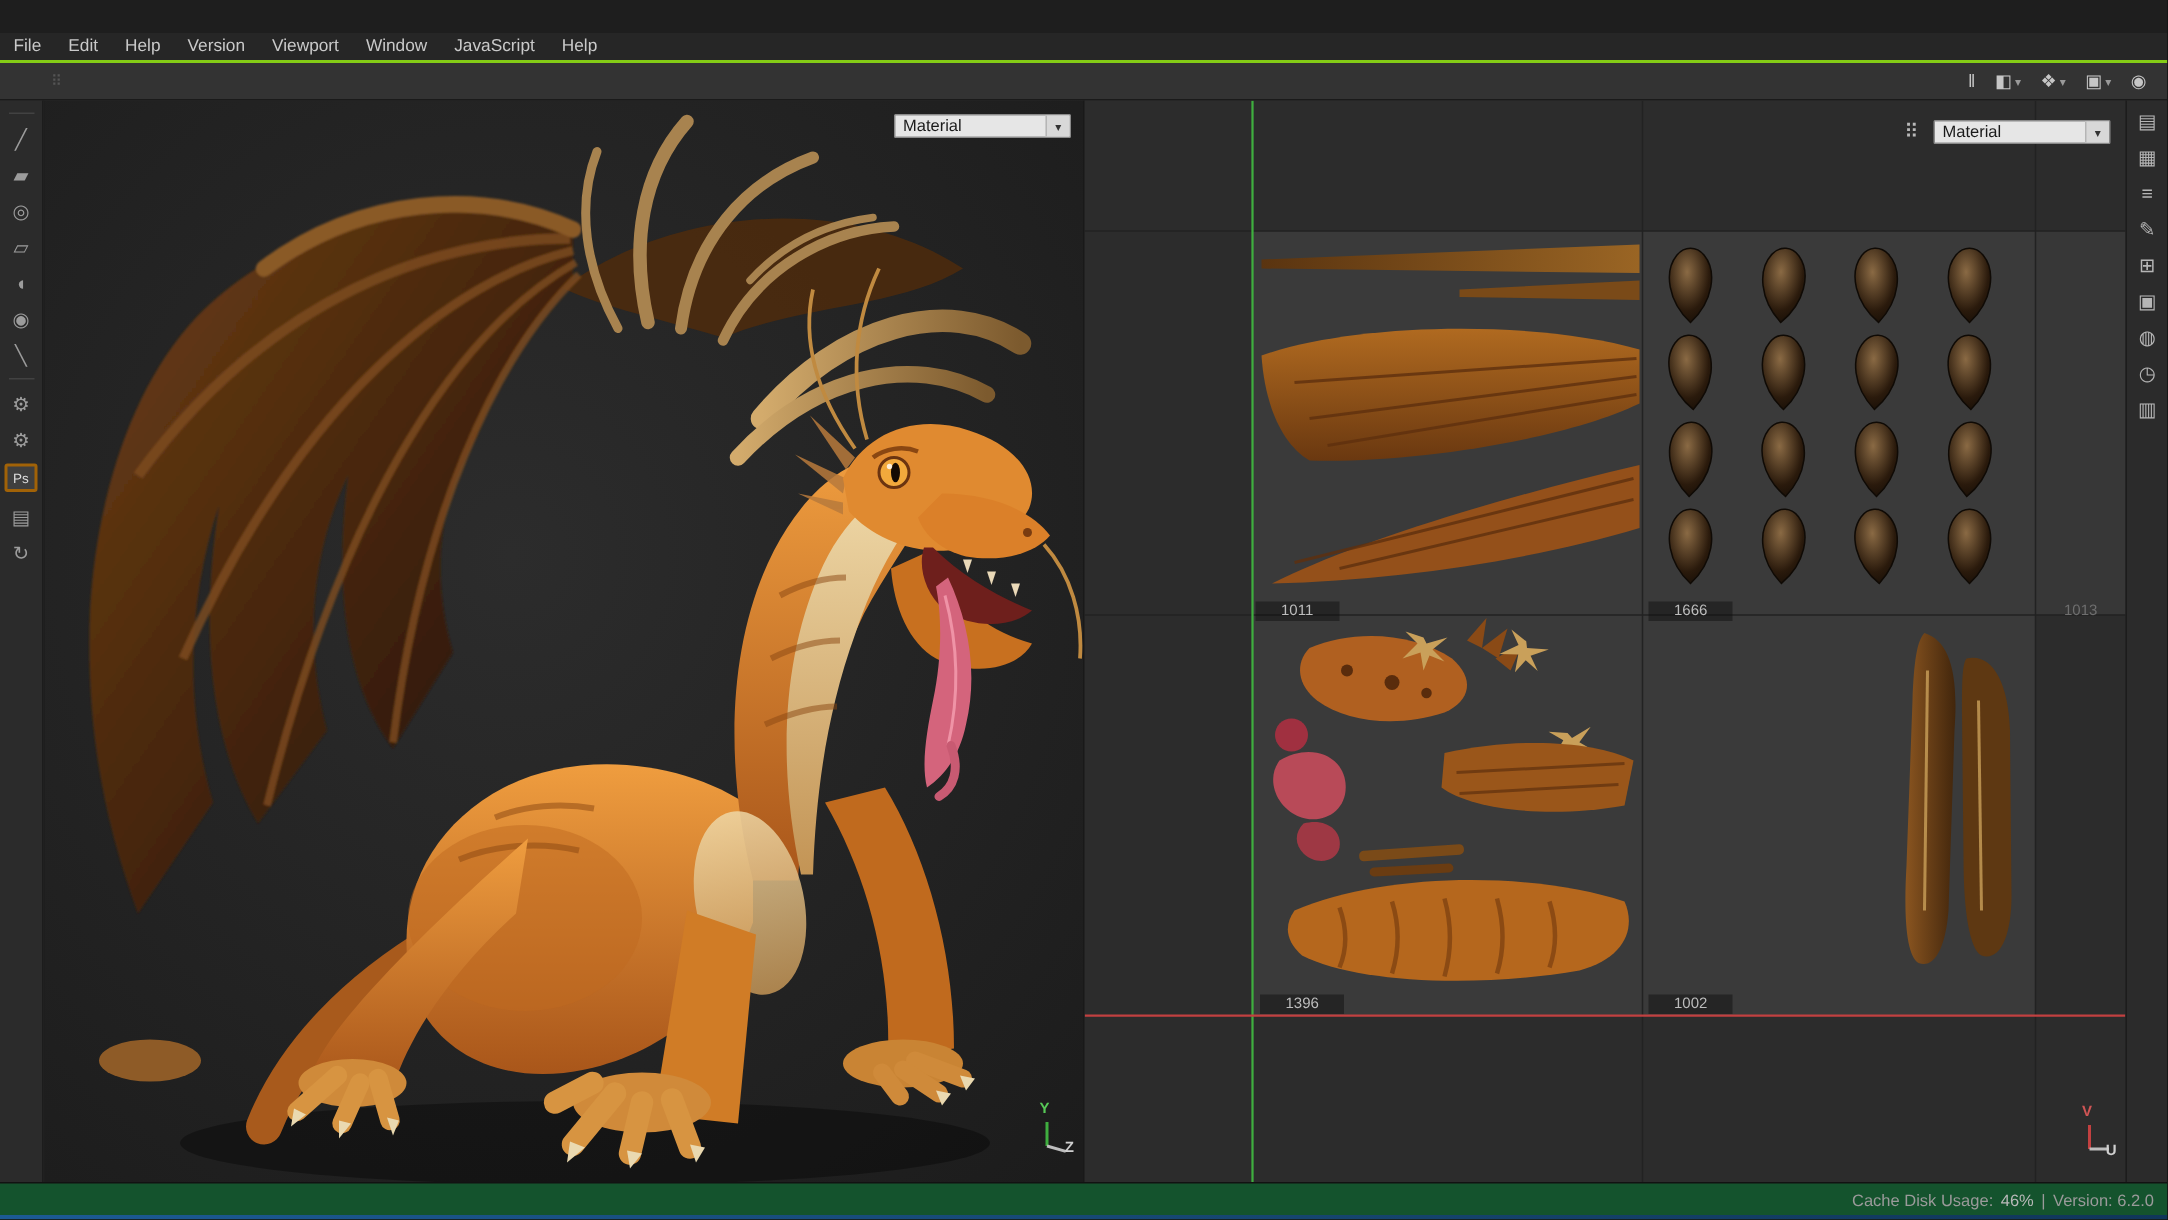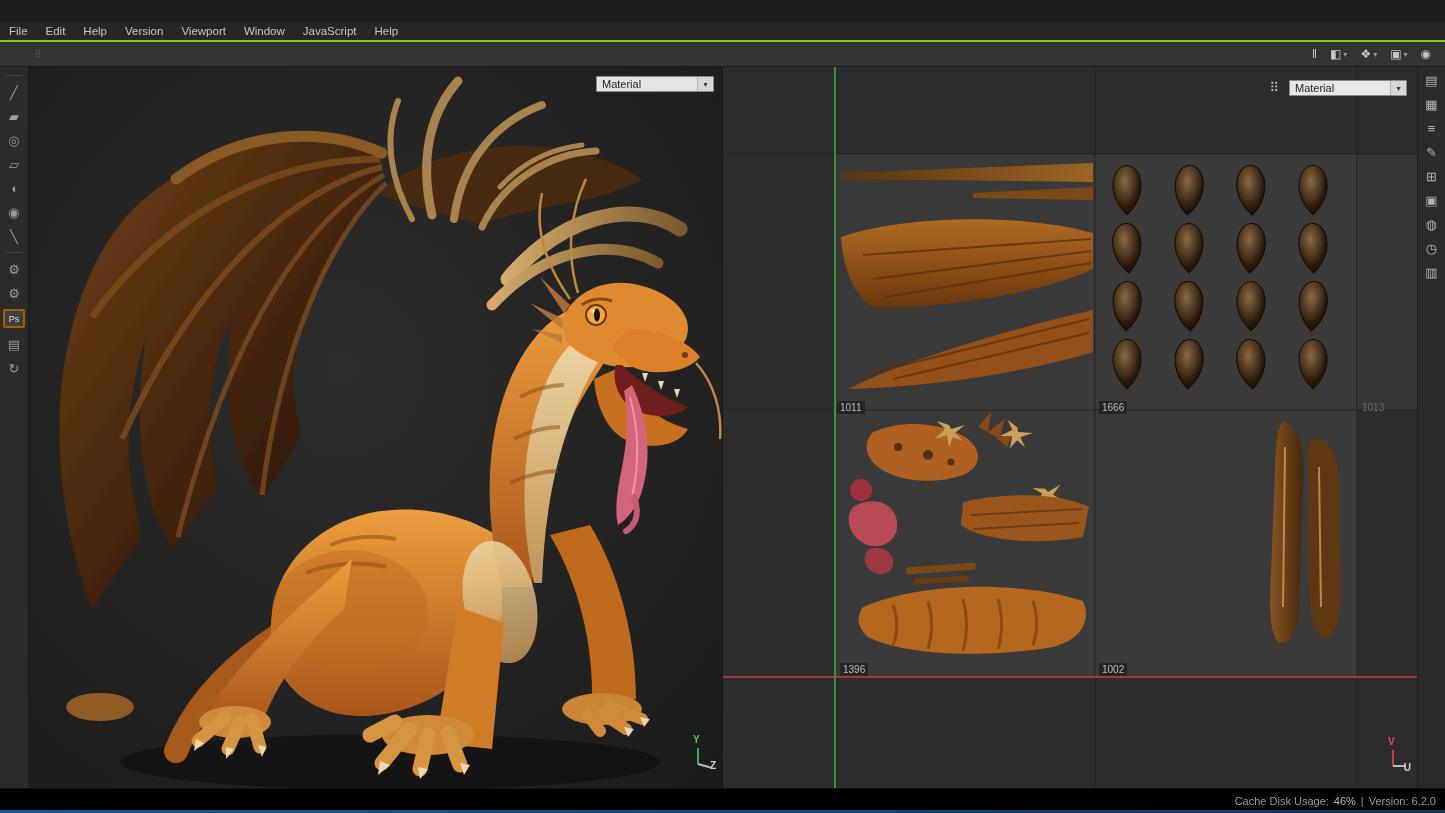--- a/index.html
+++ b/index.html
@@ -50,21 +50,21 @@
          display:flex;align-items:center;justify-content:space-between;font-size:11px;color:#1a1a1a;
          padding:0 0 0 5px;border-radius:1px;box-sizing:border-box;}
   .ccaret{width:15px;height:100%;display:flex;align-items:center;justify-content:center;
           font-size:8px;color:#333;border-left:1px solid #b5b5b5;background:#d8d8d8;}
   .c3d{top:9px;right:8px;}
   .c2d{top:13px;right:10px;}
   .gridicon{position:absolute;top:14px;right:138px;color:#b8b8b8;font-size:13px;line-height:14px;}
 
   
   .tile-label{position:absolute;font-size:10px;color:#bdbdbd;background:rgba(15,15,15,.5);
-              padding:0 3px;line-height:13px;}
+              padding:0 17px;line-height:13px;}
   .tl-1011{left:114px;top:334px;}
   .tl-1012{left:376px;top:334px;}
   .tl-1013{left:636px;top:334px;color:#6e6e6e;background:transparent;}
   .tl-1001{left:117px;top:596px;}
   .tl-1002{left:376px;top:596px;}
 
   
   .gizmo{position:absolute;width:28px;height:36px;}
   .g3d{right:6px;bottom:16px;}
   .g2d{right:6px;bottom:14px;}
@@ -79,21 +79,21 @@
   .alab-side{position:absolute;right:0;bottom:1px;font-size:10px;color:#cfcfcf;font-weight:bold;}
 
   
   .rightbar{position:absolute;left:1417px;top:67px;width:28px;height:721px;background:#2b2b2b;
             border-left:1px solid #1c1c1c;display:flex;flex-direction:column;align-items:center;
             padding-top:6px;box-sizing:border-box;gap:9px;}
   .rtool{width:22px;height:15px;display:flex;align-items:center;justify-content:center;
          color:#b5b5b5;font-size:13px;}
 
   
-  .statusbar{position:absolute;left:0;top:788px;width:100%;height:25px;background:#000000;
+  .statusbar{position:absolute;left:0;top:788px;width:100%;height:25px;background:#14532d;
              border-top:1px solid #121212;display:flex;align-items:center;justify-content:flex-end;
              gap:5px;padding-right:9px;box-sizing:border-box;font-size:11px;color:#9a9a9a;}
   .statusbar .val{color:#b8b8b8;}
   .bottom-accent{position:absolute;left:0;bottom:0;width:100%;height:3px;
                  background:linear-gradient(90deg,#1c5a94,#16456f 60%,#10365a);}
 </style>
 </head>
 <body>
 
 <div class="app">

